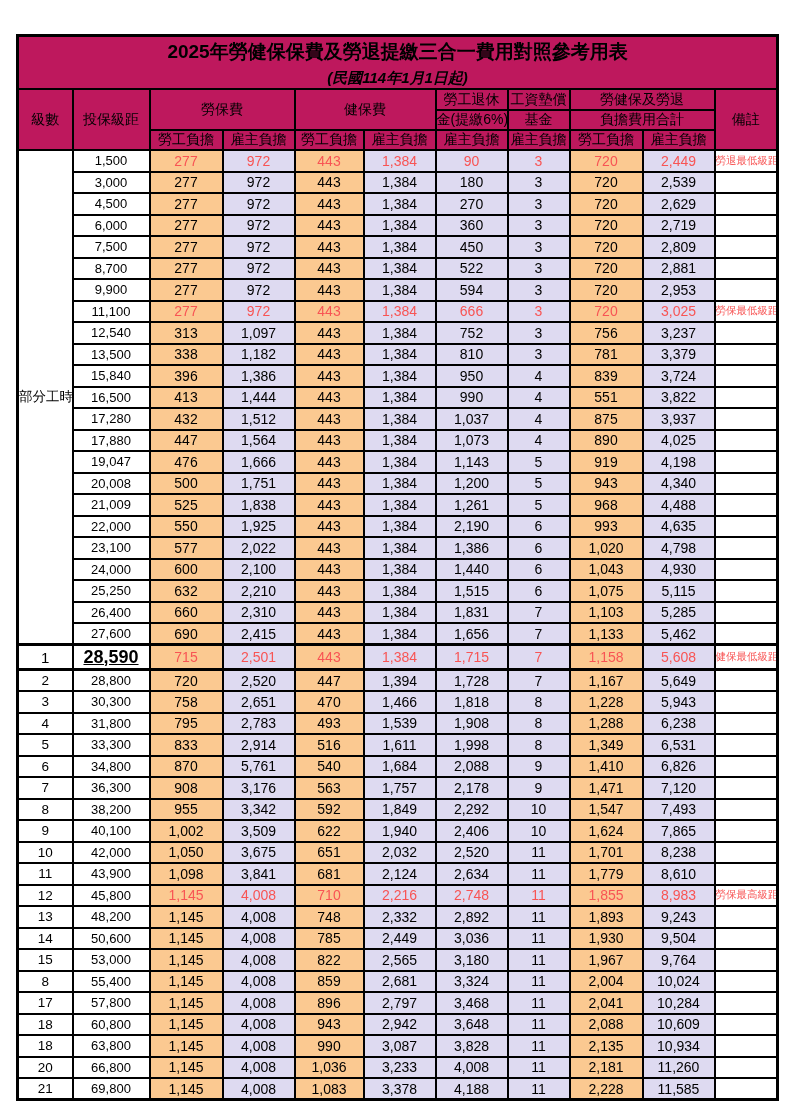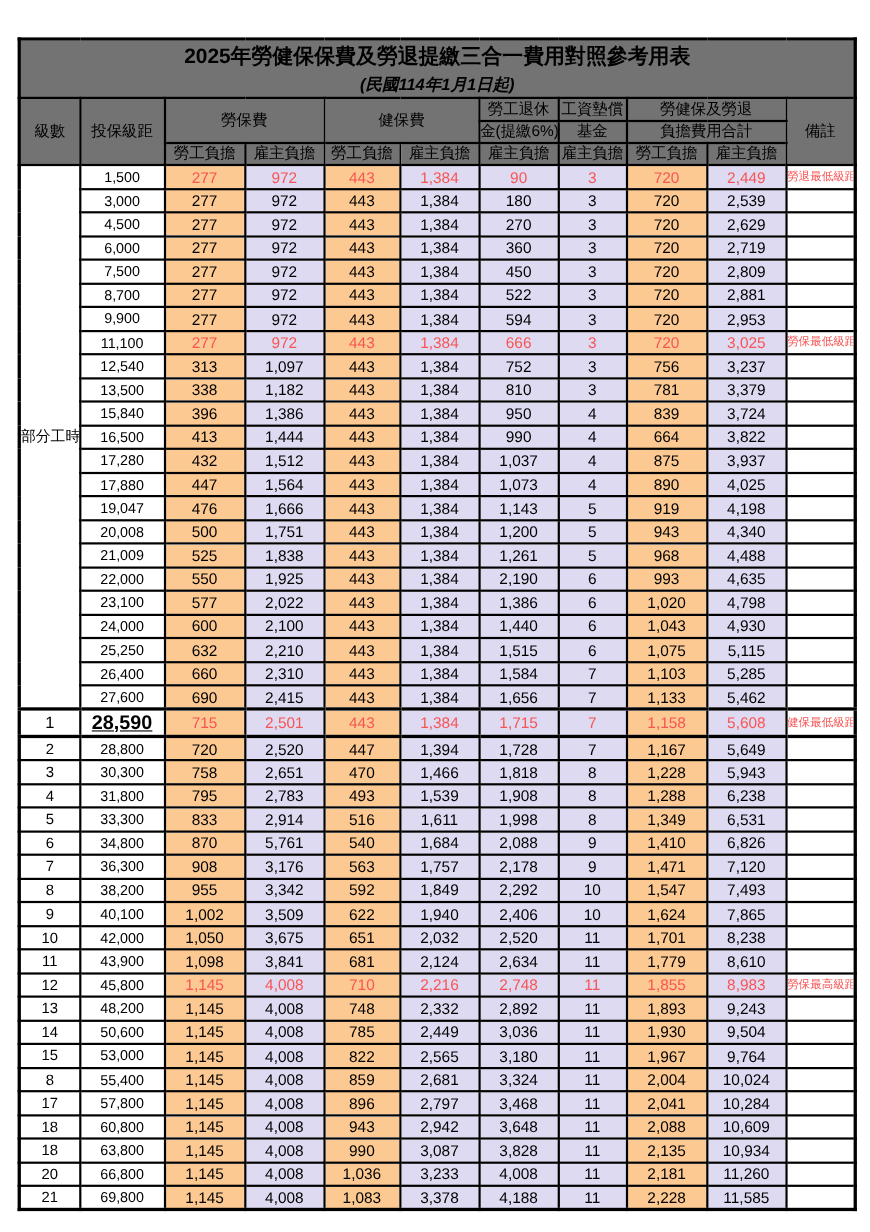--- a/index.html
+++ b/index.html
@@ -42,21 +42,21 @@
     line-height: 21px;
     font-style: italic;
   }
   
   tr.hdr-r1 { height: 21px; }
   tr.hdr-r2 { height: 19px; }
   tr.hdr-r3 { height: 17px; }
   .premium-table thead th {
     font-weight: 400;
     font-size: 14px;
-    background: #737373;
+    background: #be185d;
   }
   .sub-hdr { font-size: 13px; margin-left: 21px; }
   .c-emp { background: var(--employee_bg, #FBC991); }
   .c-er  { background: var(--employer_bg, #DEDAF1); }
   .c-white { background: #ffffff; }
   
   tbody tr { height: 21.5px; }
   tbody td { font-size: 14px; }
   .bracket-cell { font-size: 13px; }
   .level-cell, .part-time-cell { font-size: 13.5px; }
@@ -257,21 +257,21 @@
           <td class="c-white note-cell"></td>
         </tr>
         <tr>
           <td class="c-white bracket-cell">16,500</td>
           <td class="c-emp value-cell">413</td>
           <td class="c-er value-cell">1,444</td>
           <td class="c-emp value-cell">443</td>
           <td class="c-er value-cell">1,384</td>
           <td class="c-er value-cell">990</td>
           <td class="c-er value-cell">4</td>
-          <td class="c-emp value-cell">664</td>
+          <td class="c-emp value-cell">551</td>
           <td class="c-er value-cell">3,822</td>
           <td class="c-white note-cell"></td>
         </tr>
         <tr>
           <td class="c-white bracket-cell">17,280</td>
           <td class="c-emp value-cell">432</td>
           <td class="c-er value-cell">1,512</td>
           <td class="c-emp value-cell">443</td>
           <td class="c-er value-cell">1,384</td>
           <td class="c-er value-cell">1,037</td>
@@ -375,21 +375,21 @@
           <td class="c-emp value-cell">1,075</td>
           <td class="c-er value-cell">5,115</td>
           <td class="c-white note-cell"></td>
         </tr>
         <tr>
           <td class="c-white bracket-cell">26,400</td>
           <td class="c-emp value-cell">660</td>
           <td class="c-er value-cell">2,310</td>
           <td class="c-emp value-cell">443</td>
           <td class="c-er value-cell">1,384</td>
-          <td class="c-er value-cell">1,584</td>
+          <td class="c-er value-cell">1,831</td>
           <td class="c-er value-cell">7</td>
           <td class="c-emp value-cell">1,103</td>
           <td class="c-er value-cell">5,285</td>
           <td class="c-white note-cell"></td>
         </tr>
         <tr>
           <td class="c-white bracket-cell">27,600</td>
           <td class="c-emp value-cell">690</td>
           <td class="c-er value-cell">2,415</td>
           <td class="c-emp value-cell">443</td>

